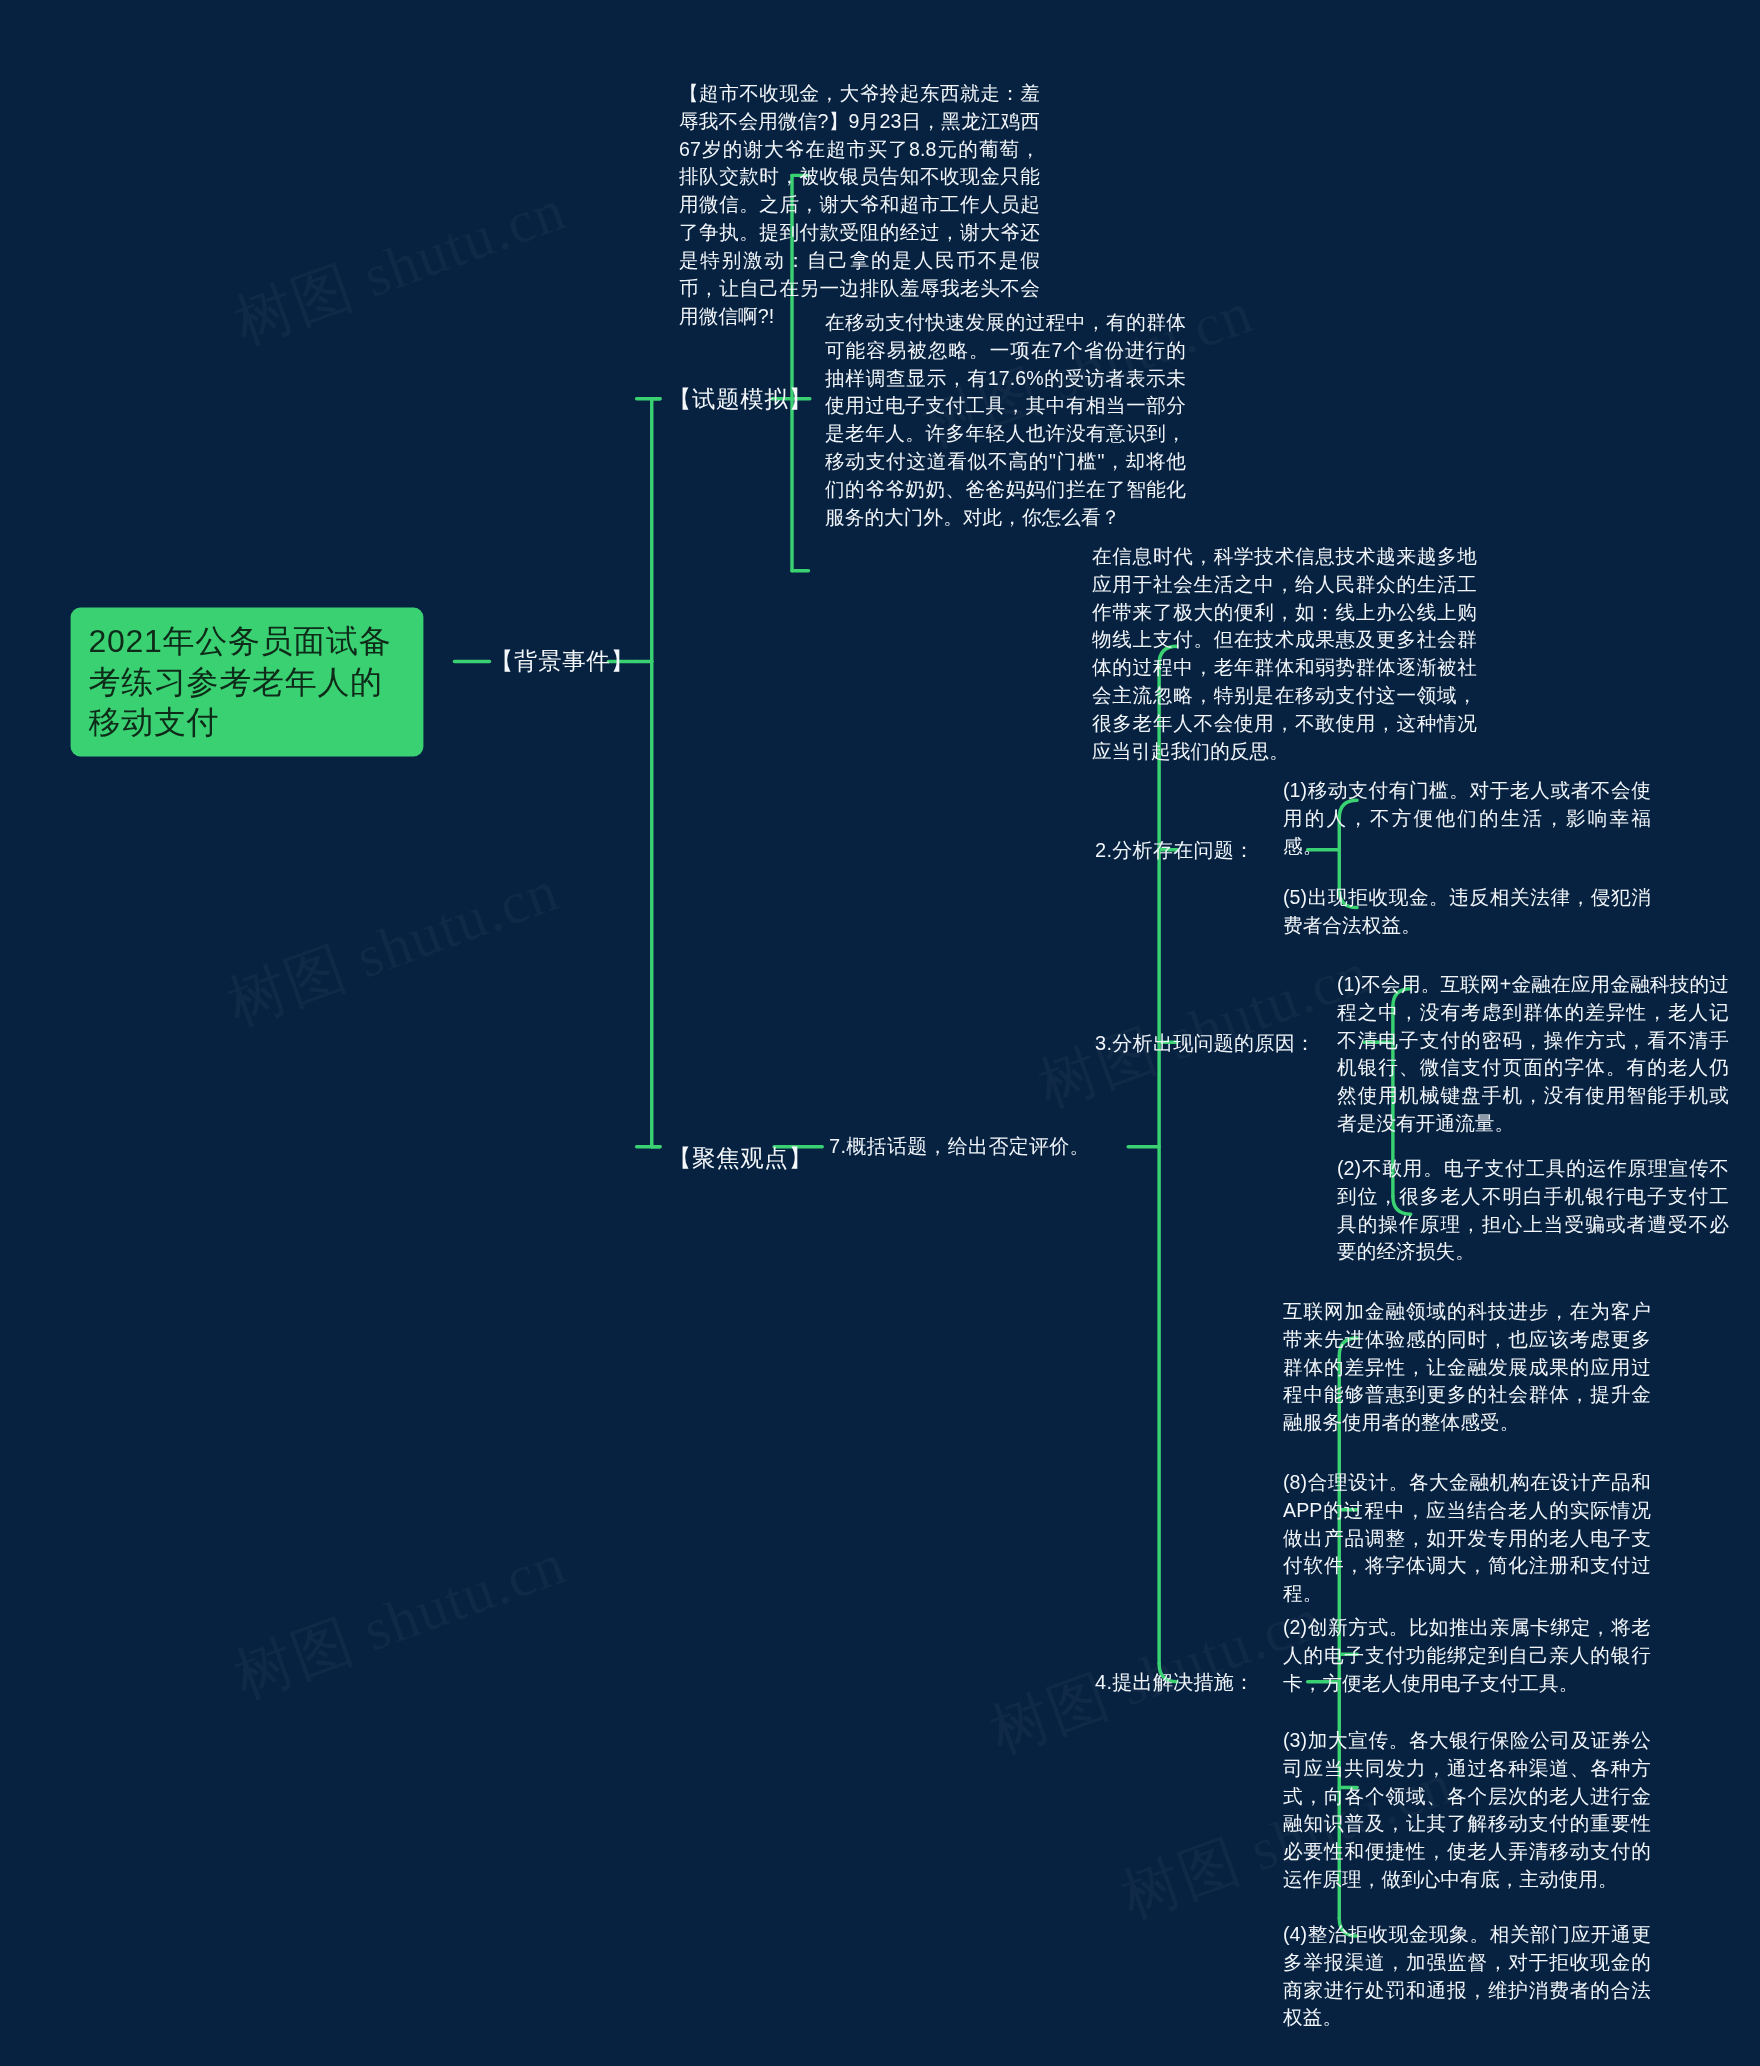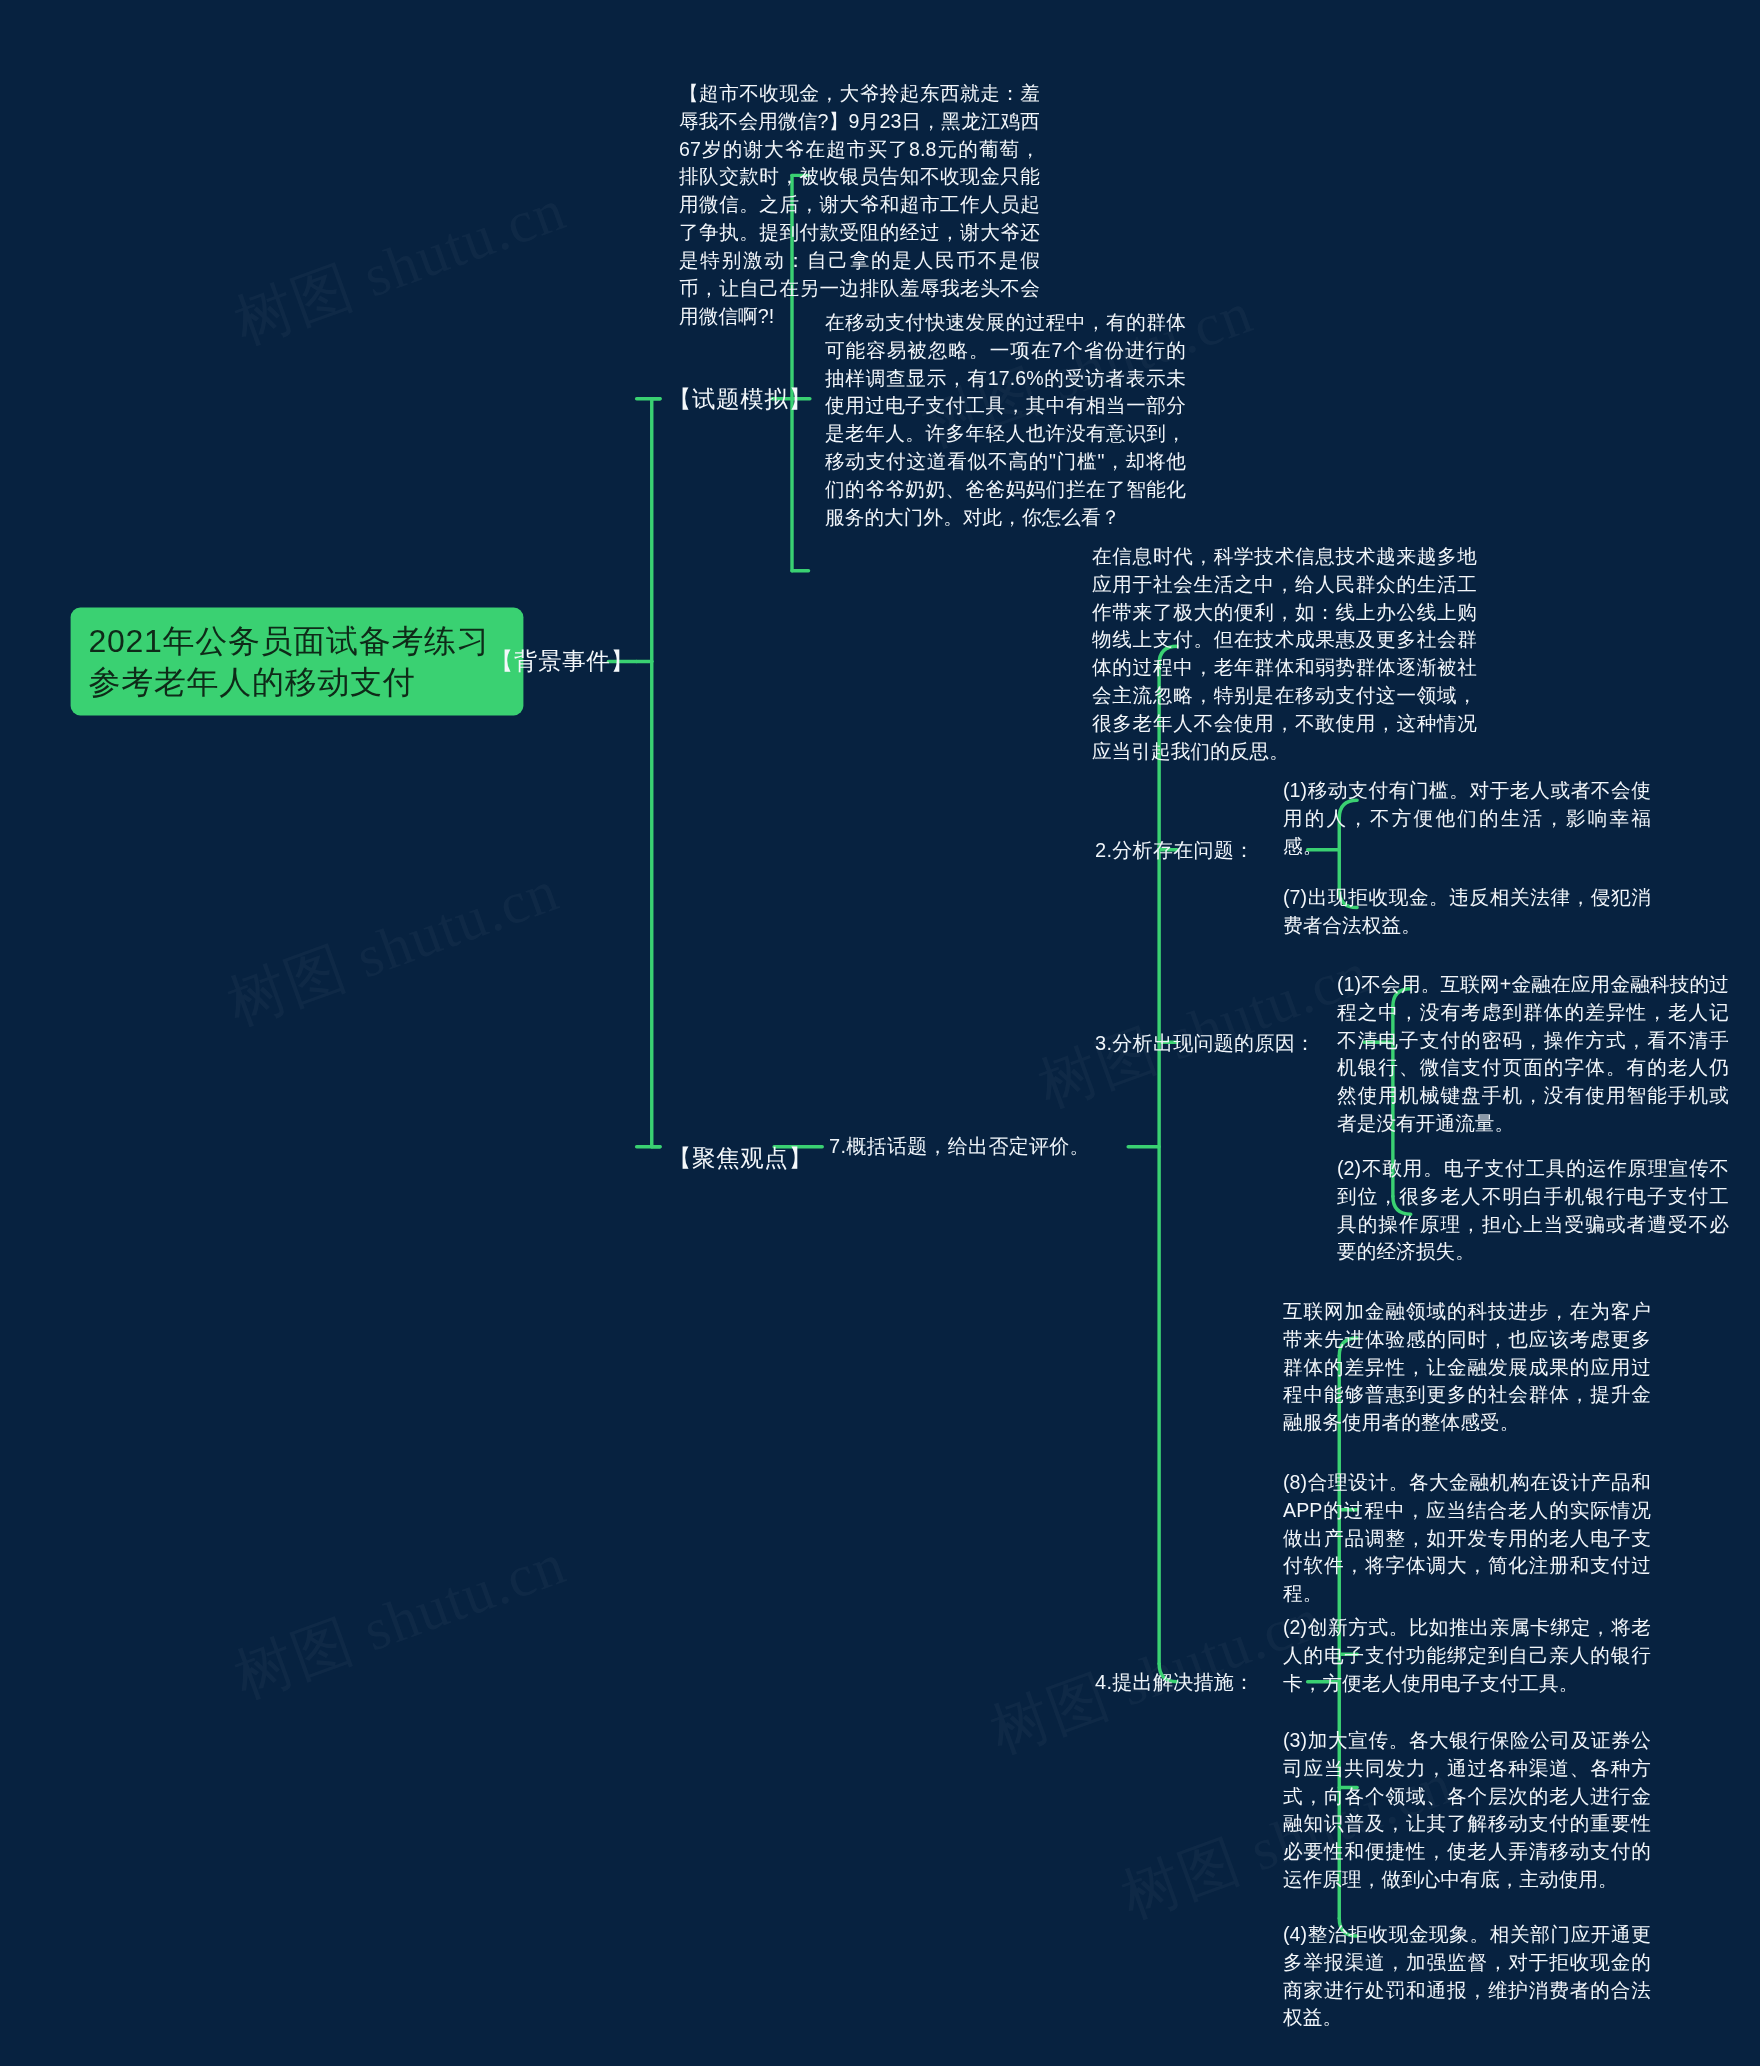--- a/index.html
+++ b/index.html
@@ -28,21 +28,21 @@
   .node{position:absolute;box-sizing:border-box;}
 
   .root{
     background:#3ad172;
     color:#0e2a18;
     border-radius:8.3px;
     padding:12.4px 16.5px;
     font-size:32px;
     line-height:1.26;
     letter-spacing:0.7px;
-    width:450px;
+    width:350px;
     box-shadow:0 0 0 1.4px #3ad172;
   }
 
   .branch{
     color:#f4f8fb;
     font-size:23.4px;
     line-height:1.3;
     white-space:nowrap;
     letter-spacing:0.7px;
   }
@@ -142,21 +142,21 @@
   <div class="node para para-w1" style="left:679px;top:80px;">【超市不收现金，大爷拎起东西就走：羞辱我不会用微信?】9月23日，黑龙江鸡西67岁的谢大爷在超市买了8.8元的葡萄，排队交款时，被收银员告知不收现金只能用微信。之后，谢大爷和超市工作人员起了争执。提到付款受阻的经过，谢大爷还是特别激动：自己拿的是人民币不是假币，让自己在另一边排队羞辱我老头不会用微信啊?!</div>
 
   <div class="node para para-w1" style="left:825px;top:309px;">在移动支付快速发展的过程中，有的群体可能容易被忽略。一项在7个省份进行的抽样调查显示，有17.6%的受访者表示未使用过电子支付工具，其中有相当一部分是老年人。许多年轻人也许没有意识到，移动支付这道看似不高的"门槛"，却将他们的爷爷奶奶、爸爸妈妈们拦在了智能化服务的大门外。对此，你怎么看？</div>
 
   <div class="node topic" style="left:829px;top:1133px;">7.概括话题，给出否定评价。</div>
 
   <div class="node para para-w3" style="left:1092px;top:543px;">在信息时代，科学技术信息技术越来越多地应用于社会生活之中，给人民群众的生活工作带来了极大的便利，如：线上办公线上购物线上支付。但在技术成果惠及更多社会群体的过程中，老年群体和弱势群体逐渐被社会主流忽略，特别是在移动支付这一领域，很多老年人不会使用，不敢使用，这种情况应当引起我们的反思。</div>
 
   <div class="node topic" style="left:1095px;top:837px;">2.分析存在问题：</div>
   <div class="node para para-w2" style="left:1283px;top:777px;">(1)移动支付有门槛。对于老人或者不会使用的人，不方便他们的生活，影响幸福感。</div>
-  <div class="node para para-w2" style="left:1283px;top:884px;">(7)出现拒收现金。违反相关法律，侵犯消费者合法权益。</div>
+  <div class="node para para-w2" style="left:1283px;top:884px;">(5)出现拒收现金。违反相关法律，侵犯消费者合法权益。</div>
 
   <div class="node topic" style="left:1095px;top:1030px;">3.分析出现问题的原因：</div>
   <div class="node para para-w4" style="left:1337px;top:971px;">(1)不会用。互联网+金融在应用金融科技的过程之中，没有考虑到群体的差异性，老人记不清电子支付的密码，操作方式，看不清手机银行、微信支付页面的字体。有的老人仍然使用机械键盘手机，没有使用智能手机或者是没有开通流量。</div>
   <div class="node para para-w4" style="left:1337px;top:1155px;">(2)不敢用。电子支付工具的运作原理宣传不到位，很多老人不明白手机银行电子支付工具的操作原理，担心上当受骗或者遭受不必要的经济损失。</div>
 
   <div class="node topic" style="left:1095px;top:1669px;">4.提出解决措施：</div>
   <div class="node para para-w2" style="left:1283px;top:1298px;">互联网加金融领域的科技进步，在为客户带来先进体验感的同时，也应该考虑更多群体的差异性，让金融发展成果的应用过程中能够普惠到更多的社会群体，提升金融服务使用者的整体感受。</div>
   <div class="node para para-w2" style="left:1283px;top:1469px;">(8)合理设计。各大金融机构在设计产品和APP的过程中，应当结合老人的实际情况做出产品调整，如开发专用的老人电子支付软件，将字体调大，简化注册和支付过程。</div>
   <div class="node para para-w2" style="left:1283px;top:1614px;">(2)创新方式。比如推出亲属卡绑定，将老人的电子支付功能绑定到自己亲人的银行卡，方便老人使用电子支付工具。</div>
   <div class="node para para-w2" style="left:1283px;top:1727px;">(3)加大宣传。各大银行保险公司及证券公司应当共同发力，通过各种渠道、各种方式，向各个领域、各个层次的老人进行金融知识普及，让其了解移动支付的重要性必要性和便捷性，使老人弄清移动支付的运作原理，做到心中有底，主动使用。</div>

